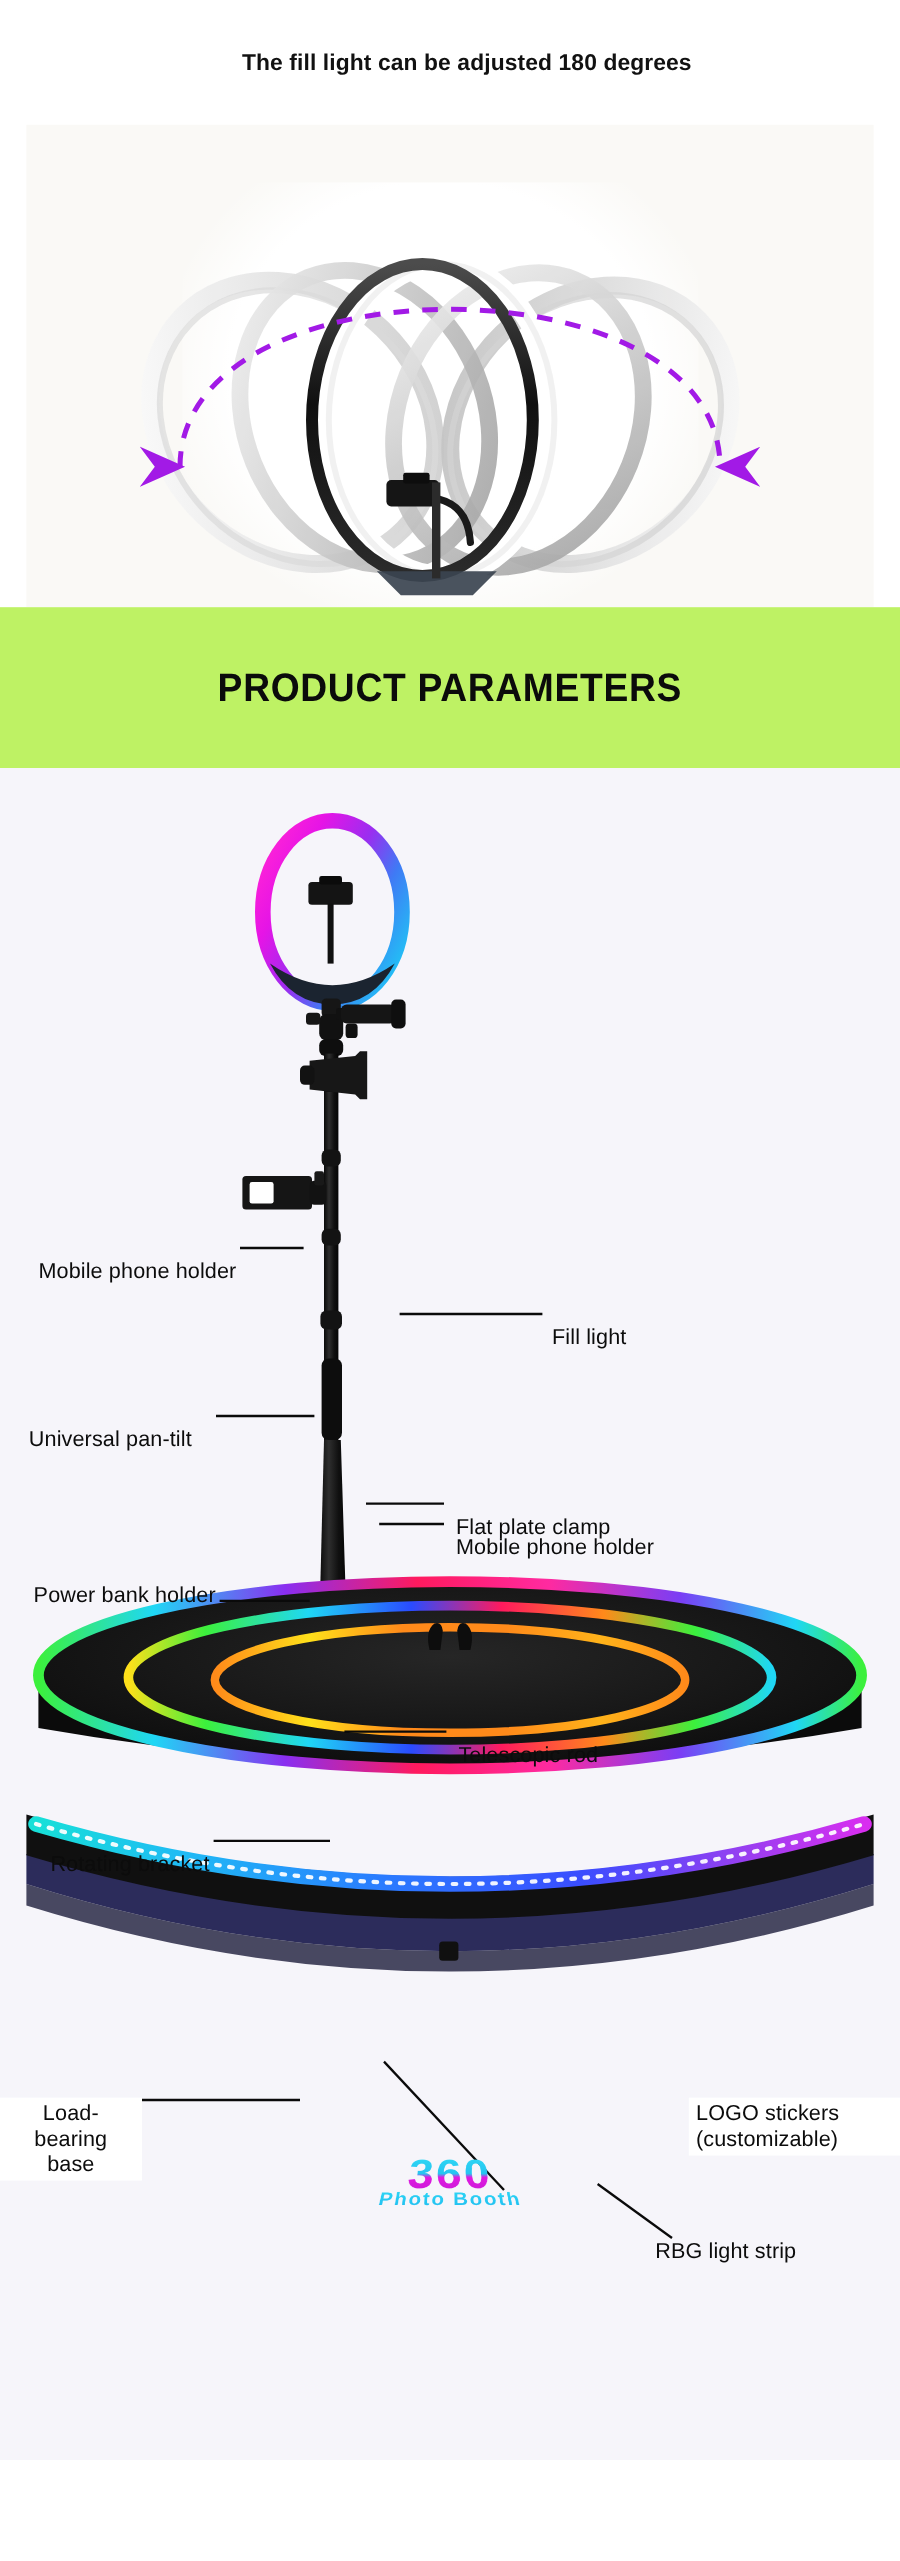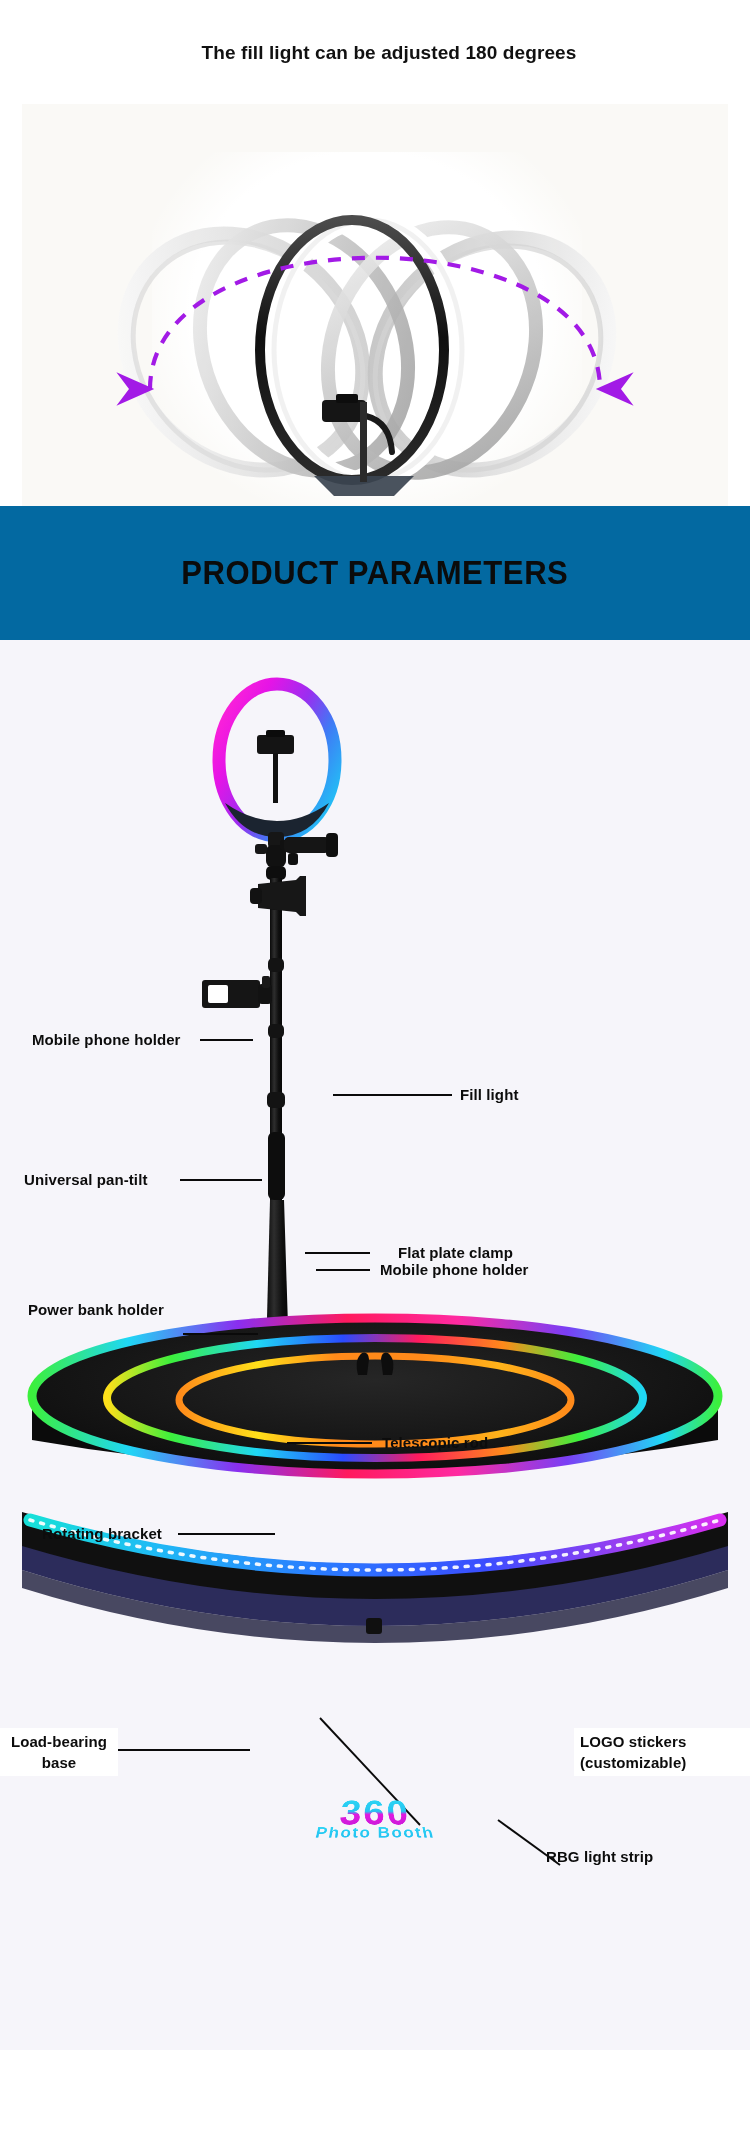--- a/index.html
+++ b/index.html
@@ -29,41 +29,42 @@
   }
   .hero-glow {
     position: absolute; left: 130px; top: 48px; width: 430px; height: 354px;
     background: radial-gradient(ellipse at 50% 45%, #ffffff 0%, #ffffff 58%, rgba(255,255,255,0) 78%);
   }
   .hero-svg { position: absolute; left: 0; top: 0; width: 706px; height: 402px; }
 
   
   .params-title-wrap {
     position: absolute; left: 0; top: 506px; width: 750px; height: 134px;
-    background: #0369a1; display: flex; align-items: center; justify-content: center;
+    background: #bef264; display: flex; align-items: center; justify-content: center;
   }
   .params-title {
     font-size: 33px; font-weight: 900; color: #0b0b0b;
     letter-spacing: .6px; text-transform: uppercase;
     font-family: "Liberation Sans", sans-serif;
     transform: scaleX(.94);
   }
 
   
   .diagram {
     position: absolute; left: 0; top: 640px; width: 750px; height: 1410px;
     background: #f6f5fa; overflow: hidden;
   }
   .diagram-svg { position: absolute; left: 0; top: 0; width: 750px; height: 1410px; }
 
   .callout {
     position: absolute;
-    font-size: 15px; font-weight: 700; color: #0c0c0c;
+    font-size: 18px; font-weight: 400; color: #0c0c0c;
     line-height: 21px; white-space: nowrap;
     letter-spacing: .1px;
+    margin-top: 20px;
   }
   .callout.boxed {
     background: #ffffff; padding: 3px 6px; white-space: normal; text-align: center;
   }
   .callout .sub { display: block; }
 
   .footer-pad { position: absolute; left: 0; top: 2050px; width: 750px; height: 84px; background: #ffffff; }
 </style>
 </head>
 <body>
@@ -315,21 +316,21 @@
     </div>
 
     <div class="callout" style="left:32px;  top:389px;">Mobile phone holder</div>
 
     <div class="callout" style="left:460px; top:444px;">Fill light</div>
 
     <div class="callout" style="left:24px;  top:529px;">Universal pan-tilt</div>
 
     <div class="callout" style="left:380px; top:619px;">Mobile phone holder</div>
 
-    <div class="callout" style="left:398px; top:602px;">Flat plate clamp</div>
+    <div class="callout" style="left:380px; top:602px;">Flat plate clamp</div>
 
     <div class="callout" style="left:28px;  top:659px;text-align:center;">Power bank holder</div>
 
     <div class="callout" style="left:382px; top:792px;">Telescopic rod</div>
 
     <div class="callout" style="left:42px;  top:883px;">Rotating bracket</div>
 
     <div class="callout boxed" style="left:0px; top:1088px; width:118px;">
       <span class="sub">Load-bearing</span>
       <span class="sub">base</span>

